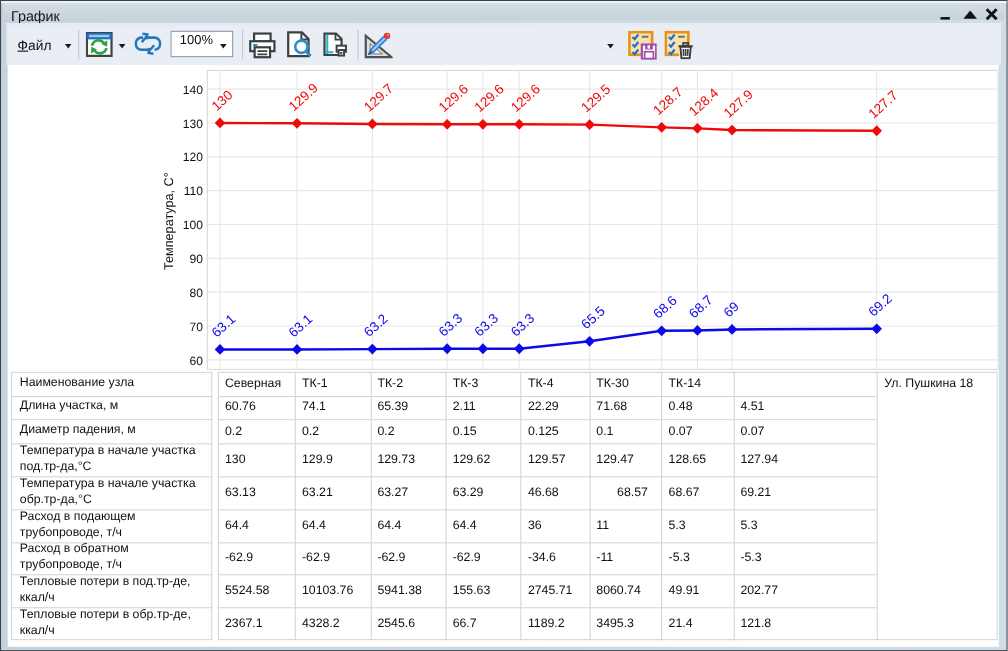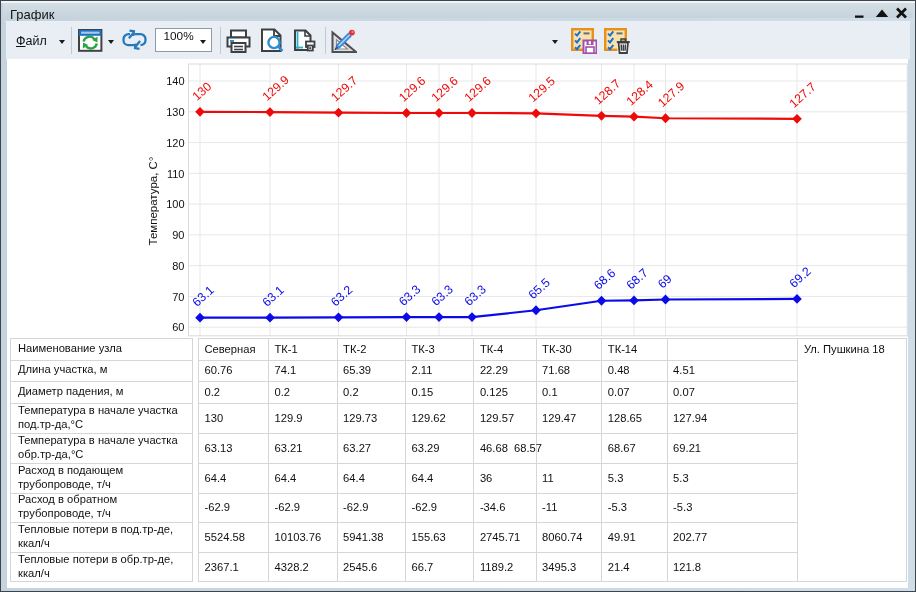--- a/index.html
+++ b/index.html
@@ -261,21 +261,21 @@
 <div class="td" style="left:410.5px;top:402px;height:30px">129.62</div>
 <div class="td" style="left:478.9px;top:402px;height:30px">129.57</div>
 <div class="td" style="left:541.1px;top:402px;height:30px">129.47</div>
 <div class="td" style="left:606.8px;top:402px;height:30px">128.65</div>
 <div class="td" style="left:672.1px;top:402px;height:30px">127.94</div>
 <div class="td" style="left:203.5px;top:432px;height:30px">63.13</div>
 <div class="td" style="left:273.5px;top:432px;height:30px">63.21</div>
 <div class="td" style="left:342.1px;top:432px;height:30px">63.27</div>
 <div class="td" style="left:410.5px;top:432px;height:30px">63.29</div>
 <div class="td" style="left:478.9px;top:432px;height:30px">46.68</div>
-<div class="td" style="left:513px;top:432px;height:30px">68.57</div>
+<div class="td" style="left:560px;top:432px;height:30px">68.57</div>
 <div class="td" style="left:606.8px;top:432px;height:30px">68.67</div>
 <div class="td" style="left:672.1px;top:432px;height:30px">69.21</div>
 <div class="td" style="left:203.5px;top:462px;height:29.5px">64.4</div>
 <div class="td" style="left:273.5px;top:462px;height:29.5px">64.4</div>
 <div class="td" style="left:342.1px;top:462px;height:29.5px">64.4</div>
 <div class="td" style="left:410.5px;top:462px;height:29.5px">64.4</div>
 <div class="td" style="left:478.9px;top:462px;height:29.5px">36</div>
 <div class="td" style="left:541.1px;top:462px;height:29.5px">11</div>
 <div class="td" style="left:606.8px;top:462px;height:29.5px">5.3</div>
 <div class="td" style="left:672.1px;top:462px;height:29.5px">5.3</div>

